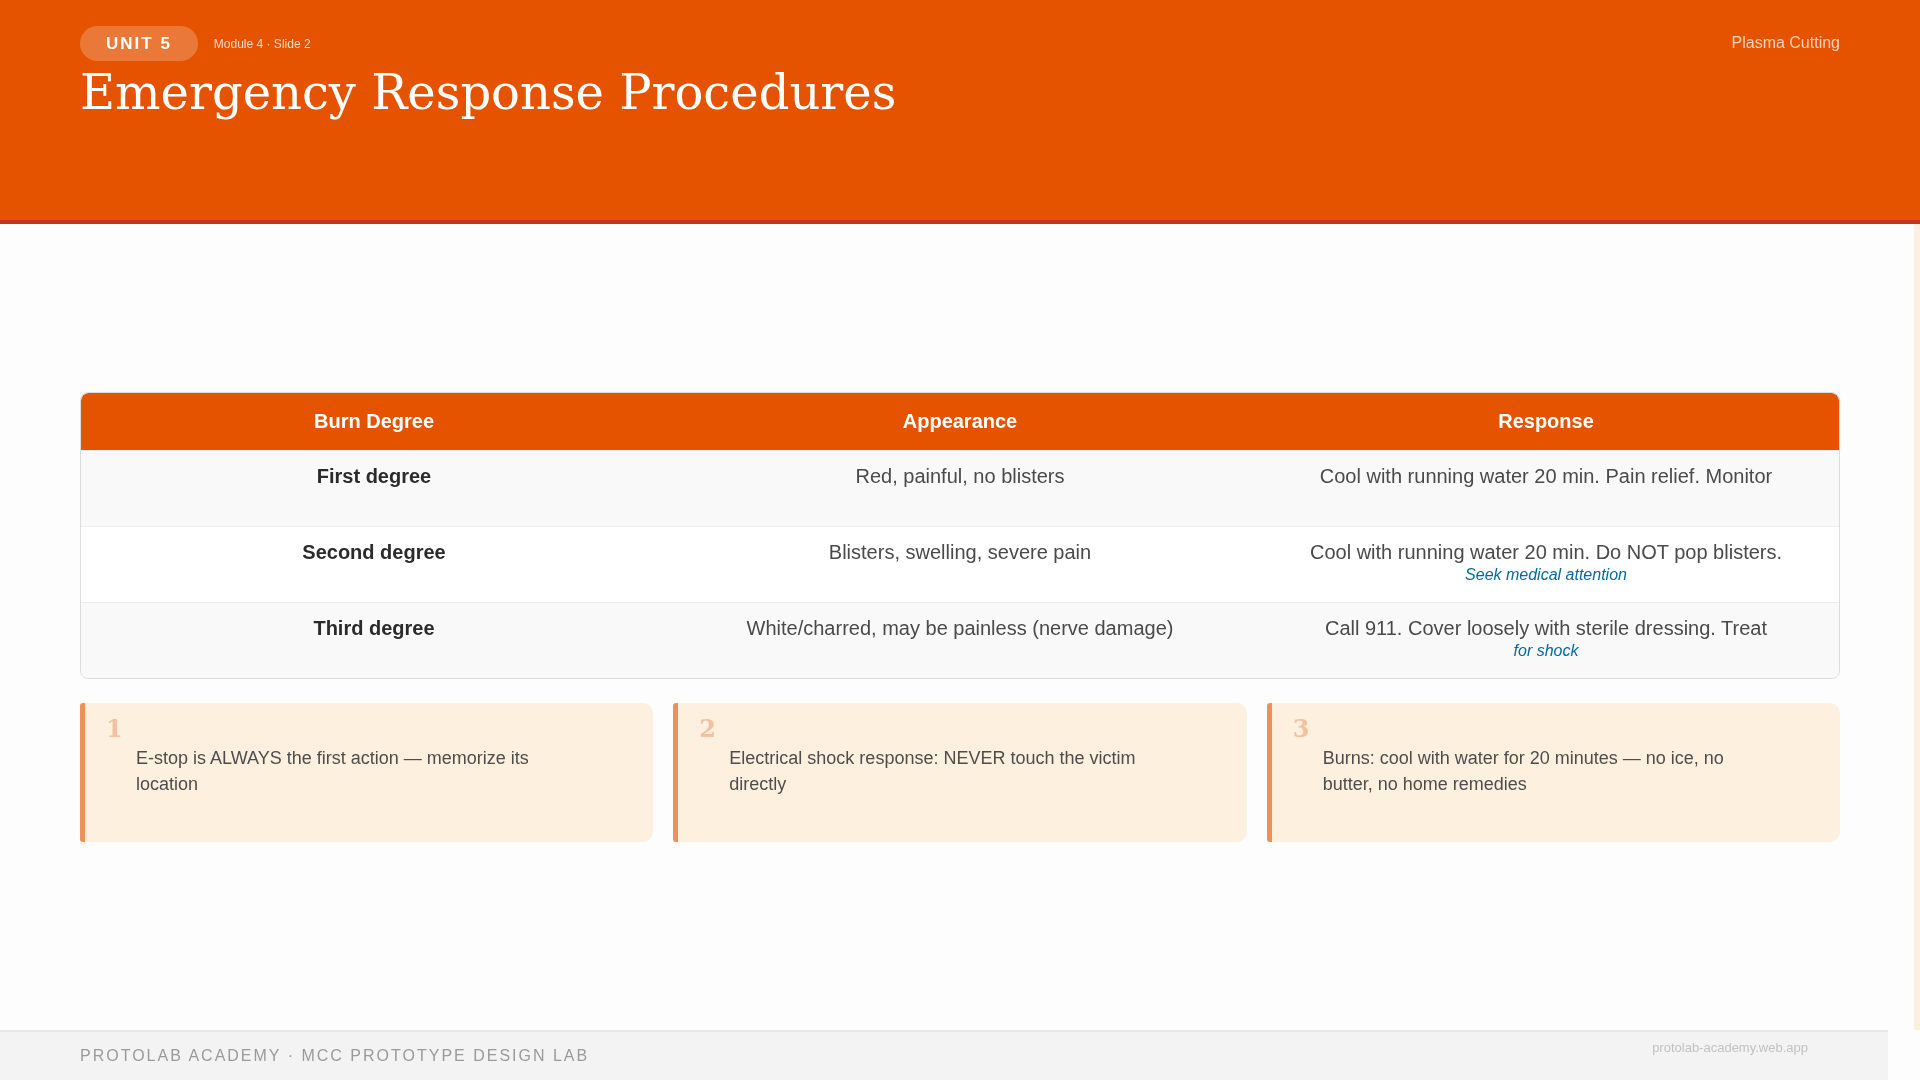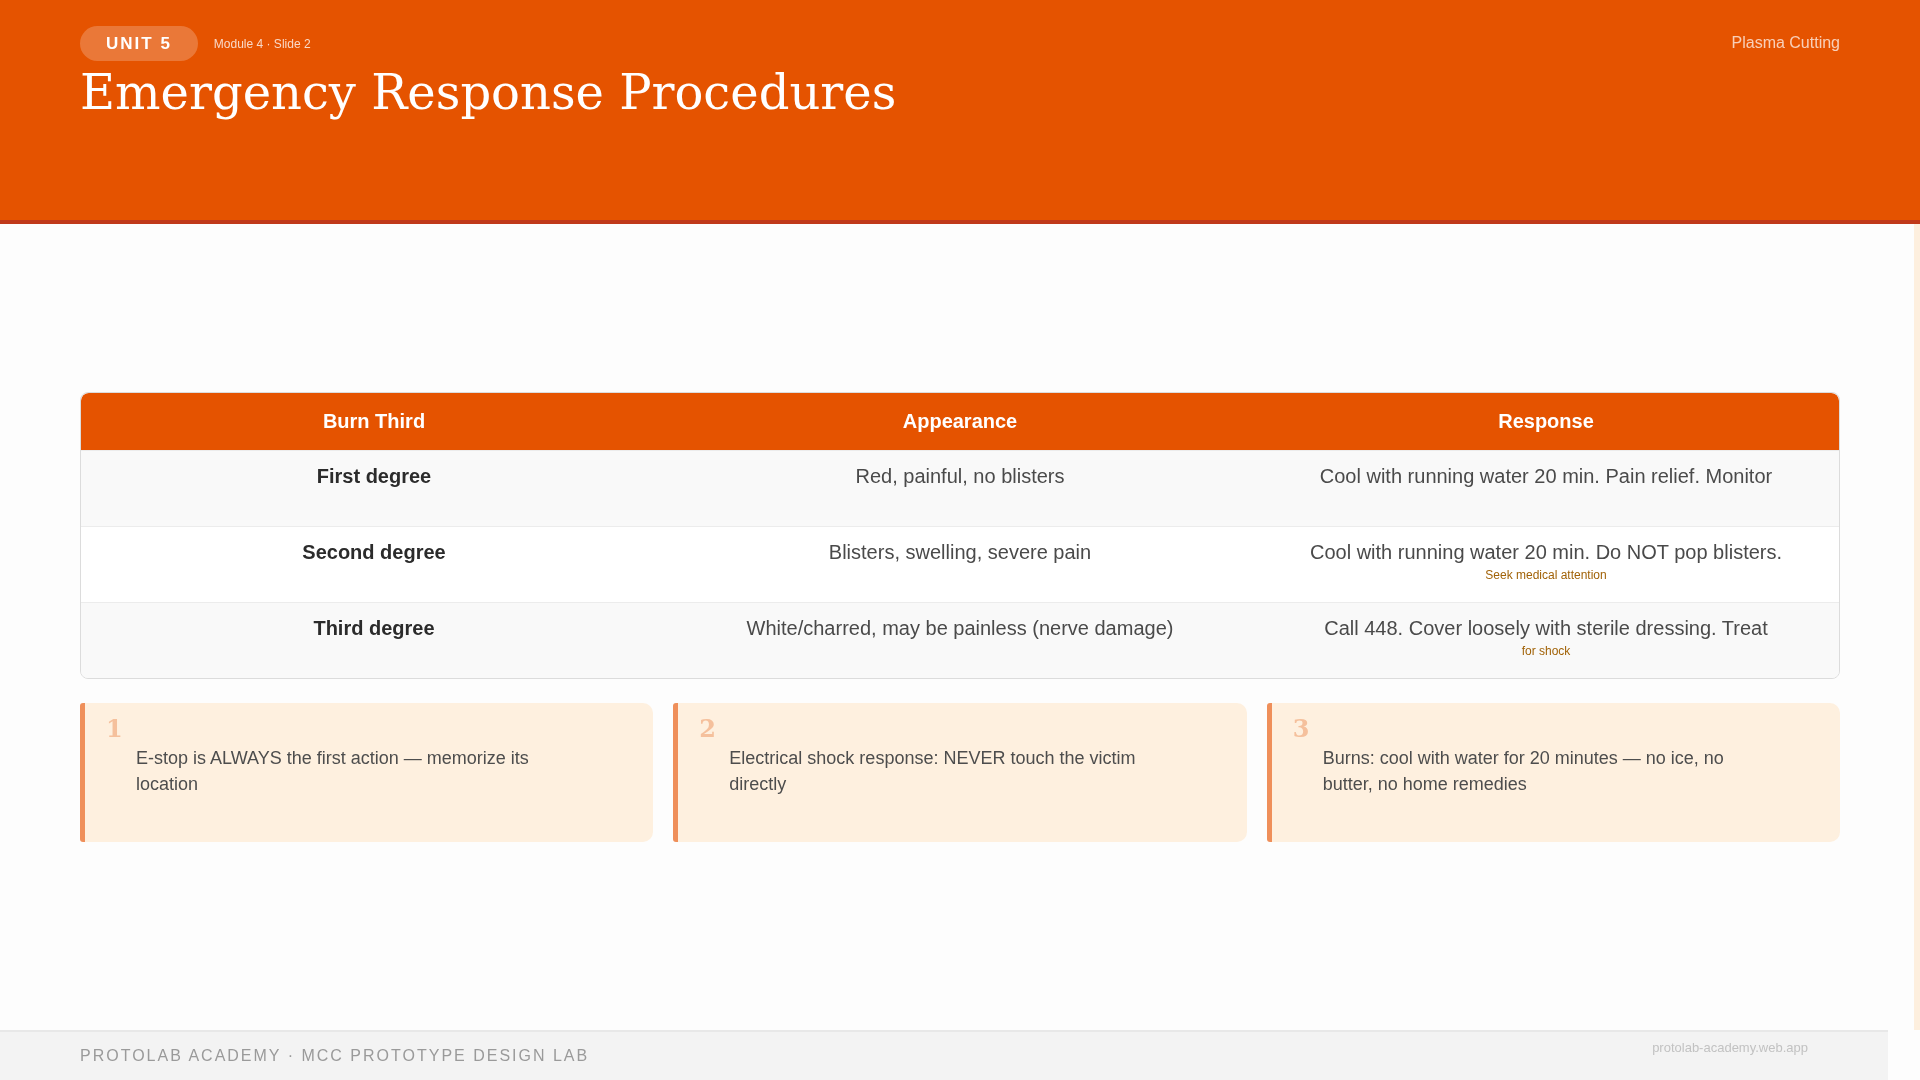--- a/index.html
+++ b/index.html
@@ -75,21 +75,21 @@
       border-top: 1px solid #ececec;
     }
     .trow.odd { background: #f9f9f9; }
     .trow.even { background: #ffffff; }
     .trow:first-of-type { border-top: none; }
     .td {
       text-align: center; padding-top: 13px;
       color: #4a4a4a; font-size: 20px; line-height: 24px;
     }
     .td.degree { color: #2b2b2b; font-weight: 700; }
-    .td .sub { display: block; font-size: 12px; line-height: 22px; color: #a16207; }
+    .td .sub { display: block; font-size: 16px; line-height: 22px; color: #0369a1; font-style: italic; }
 
     
     .cards {
       position: absolute; left: 80px; top: 703px; width: 1760px;
       display: grid; grid-template-columns: 1fr 1fr 1fr; column-gap: 20px;
     }
     .card {
       height: 139px;
       background: #fef0df;
       border-left: 5px solid #ef8f5a;
@@ -133,21 +133,21 @@
       <span class="crumb">Module 4 · Slide 2</span>
     </div>
     <div class="course-label">Plasma Cutting</div>
     <h1 class="page-title">Emergency Response Procedures</h1>
   </div>
 
   <div class="edge-strip"></div>
 
   <div class="table">
     <div class="thead">
-      <div class="th">Burn Third</div>
+      <div class="th">Burn Degree</div>
       <div class="th">Appearance</div>
       <div class="th">Response</div>
     </div>
 
     <div class="trow odd">
       <div class="td degree">First degree</div>
       <div class="td">Red, painful, no blisters</div>
       <div class="td">
         <span>Cool with running water 20 min. Pain relief. Monitor</span>
         <span class="sub"></span>
@@ -160,21 +160,21 @@
       <div class="td">
         <span>Cool with running water 20 min. Do NOT pop blisters.</span>
         <span class="sub">Seek medical attention</span>
       </div>
     </div>
 
     <div class="trow odd">
       <div class="td degree">Third degree</div>
       <div class="td">White/charred, may be painless (nerve damage)</div>
       <div class="td">
-        <span>Call 448. Cover loosely with sterile dressing. Treat</span>
+        <span>Call 911. Cover loosely with sterile dressing. Treat</span>
         <span class="sub">for shock</span>
       </div>
     </div>
   </div>
 
   <div class="cards">
     <div class="card">
       <div class="card-num">1</div>
       <div class="card-text">E-stop is ALWAYS the first action — memorize its location</div>
     </div>

